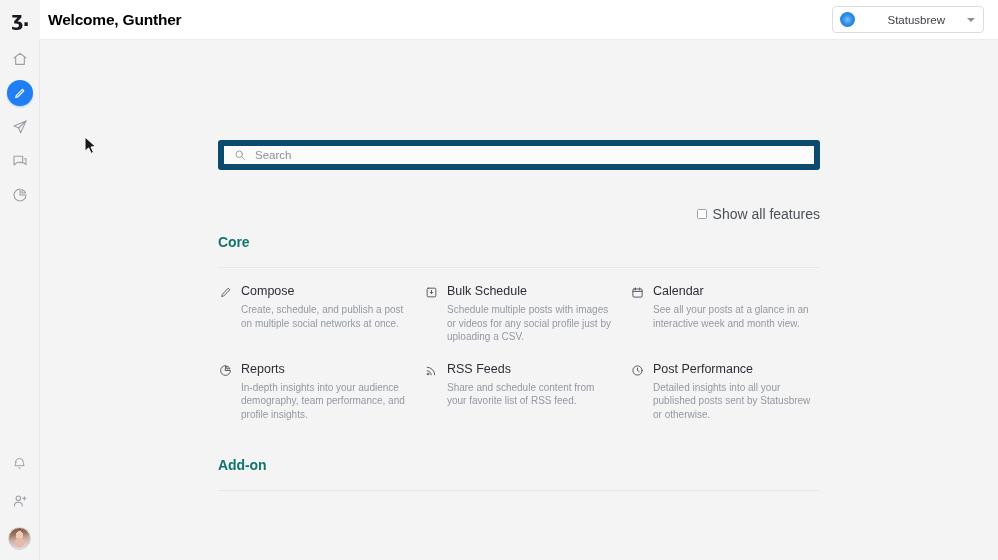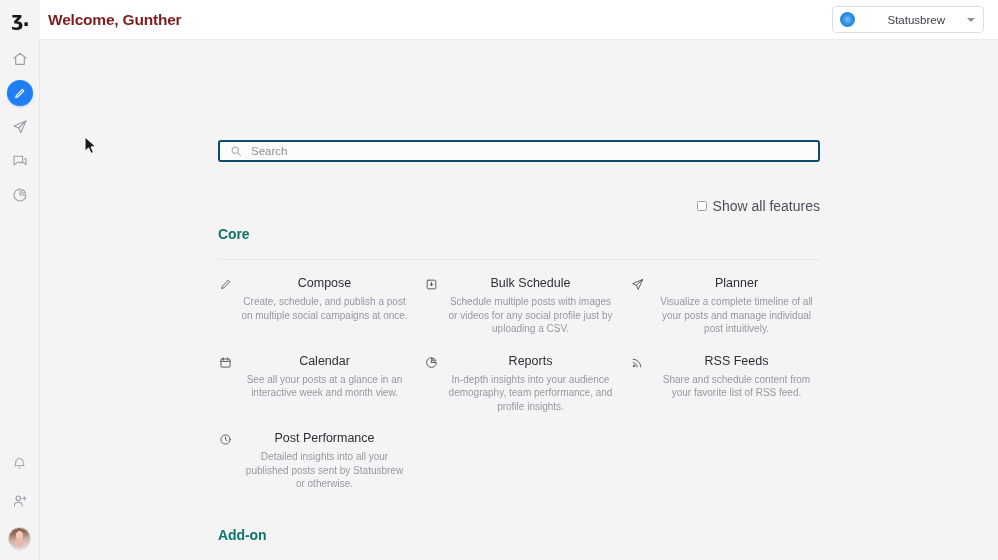--- a/index.html
+++ b/index.html
@@ -24,21 +24,21 @@
     display: flex; align-items: center; justify-content: center;
     background: #f4f4f5;
   }
   .logo-mark {
     font-size: 19px; font-weight: 700; color: #15171c;
     letter-spacing: -1px; line-height: 1;
     font-family: "DejaVu Sans", sans-serif;
   }
   .welcome-title {
     margin-left: 8px;
-    font-size: 15.5px; font-weight: 700; color: #7f1d1d;
+    font-size: 15.5px; font-weight: 700; color: #000000;
     letter-spacing: -0.2px;
   }
   .header-right { margin-left: auto; margin-right: 14px; }
   .workspace-select {
     display: flex; align-items: center; gap: 8px;
     height: 27px; padding: 0 8px 0 7px;
     border: 1px solid #dcdde1; border-radius: 4px;
     background: #fff;
   }
   .ws-avatar {
@@ -92,23 +92,23 @@
   .main {
     position: absolute; top: 40px; left: 40px; right: 0; bottom: 0;
     background: #f4f4f5;
     overflow: hidden;
   }
   .content { width: 602px; margin: 0 auto; padding-top: 100px; }
 
   
   .search-bar {
     position: relative;
-    height: 22px;
+    height: 30px;
     background: #fbfbfc;
-    border: 2px solid #0c4a6e; border-radius: 3px;
+    border: 6px solid #0c4a6e; border-radius: 3px;
     display: flex; align-items: center;
     padding: 0 10px;
     margin-bottom: 36px;
   }
   .search-icon { color: #9aa0a8; display: flex; align-items: center; flex: none; }
   .search-input {
     border: 0; outline: 0; background: transparent;
     font-family: "Liberation Sans", sans-serif;
     font-size: 11.5px; color: #5b616b;
     margin-left: 9px; width: 100%;
@@ -145,21 +145,21 @@
     display: flex; gap: 9px;
     padding-bottom: 18px;
     align-items: flex-start;
   }
   .feature-icon {
     width: 14px; flex: none; color: #4c525c;
     display: flex; align-items: center; justify-content: center;
     margin-top: 2px;
   }
   .feature-icon svg { display: block; }
-  .feature-body { min-width: 0; text-align: center; }
+  .feature-body { min-width: 0; }
   .feature-name {
     font-size: 12.5px; color: #2b2f36; line-height: 15px;
     margin-bottom: 4px;
   }
   .feature-desc {
     font-size: 10px; color: #9399a3; line-height: 13.5px;
   }
   .section-gap { height: 18px; }
 
   
@@ -272,45 +272,33 @@
           <div class="section-title">Core</div>
           <div class="grid">
             <div class="feature">
               <span class="feature-icon">
                 <svg width="13" height="13" viewBox="0 0 24 24" fill="none" stroke="currentColor" stroke-width="1.7" stroke-linecap="round" stroke-linejoin="round">
                   <path d="M17.5 4.5 20 7 8.5 18.5 5 19.5 6 16z"></path>
                 </svg>
               </span>
               <div class="feature-body">
                 <div class="feature-name">Compose</div>
-                <div class="feature-desc">Create, schedule, and publish a post on multiple social campaigns at once.</div>
+                <div class="feature-desc">Create, schedule, and publish a post on multiple social networks at once.</div>
               </div>
             </div>
             <div class="feature">
               <span class="feature-icon">
                 <svg width="13" height="13" viewBox="0 0 24 24" fill="none" stroke="currentColor" stroke-width="1.7" stroke-linecap="round" stroke-linejoin="round">
                   <rect x="4" y="4" width="16" height="16" rx="2"></rect>
                   <path d="M12 8v6M9.5 11.5 12 14l2.5-2.5"></path>
                 </svg>
               </span>
               <div class="feature-body">
                 <div class="feature-name">Bulk Schedule</div>
                 <div class="feature-desc">Schedule multiple posts with images or videos for any social profile just by uploading a CSV.</div>
-              </div>
-            </div>
-            <div class="feature">
-              <span class="feature-icon">
-                <svg width="13" height="13" viewBox="0 0 24 24" fill="none" stroke="currentColor" stroke-width="1.7" stroke-linecap="round" stroke-linejoin="round">
-                  <path d="M21 3 3 10.5l7 3 3 7z"></path>
-                  <path d="M10 13.5 21 3"></path>
-                </svg>
-              </span>
-              <div class="feature-body">
-                <div class="feature-name">Planner</div>
-                <div class="feature-desc">Visualize a complete timeline of all your posts and manage individual post intuitively.</div>
               </div>
             </div>
             <div class="feature">
               <span class="feature-icon">
                 <svg width="13" height="13" viewBox="0 0 24 24" fill="none" stroke="currentColor" stroke-width="1.7" stroke-linecap="round" stroke-linejoin="round">
                   <rect x="3.5" y="5.5" width="17" height="15" rx="2"></rect>
                   <path d="M3.5 10h17M8 3.5v4M16 3.5v4"></path>
                 </svg>
               </span>
               <div class="feature-body">

